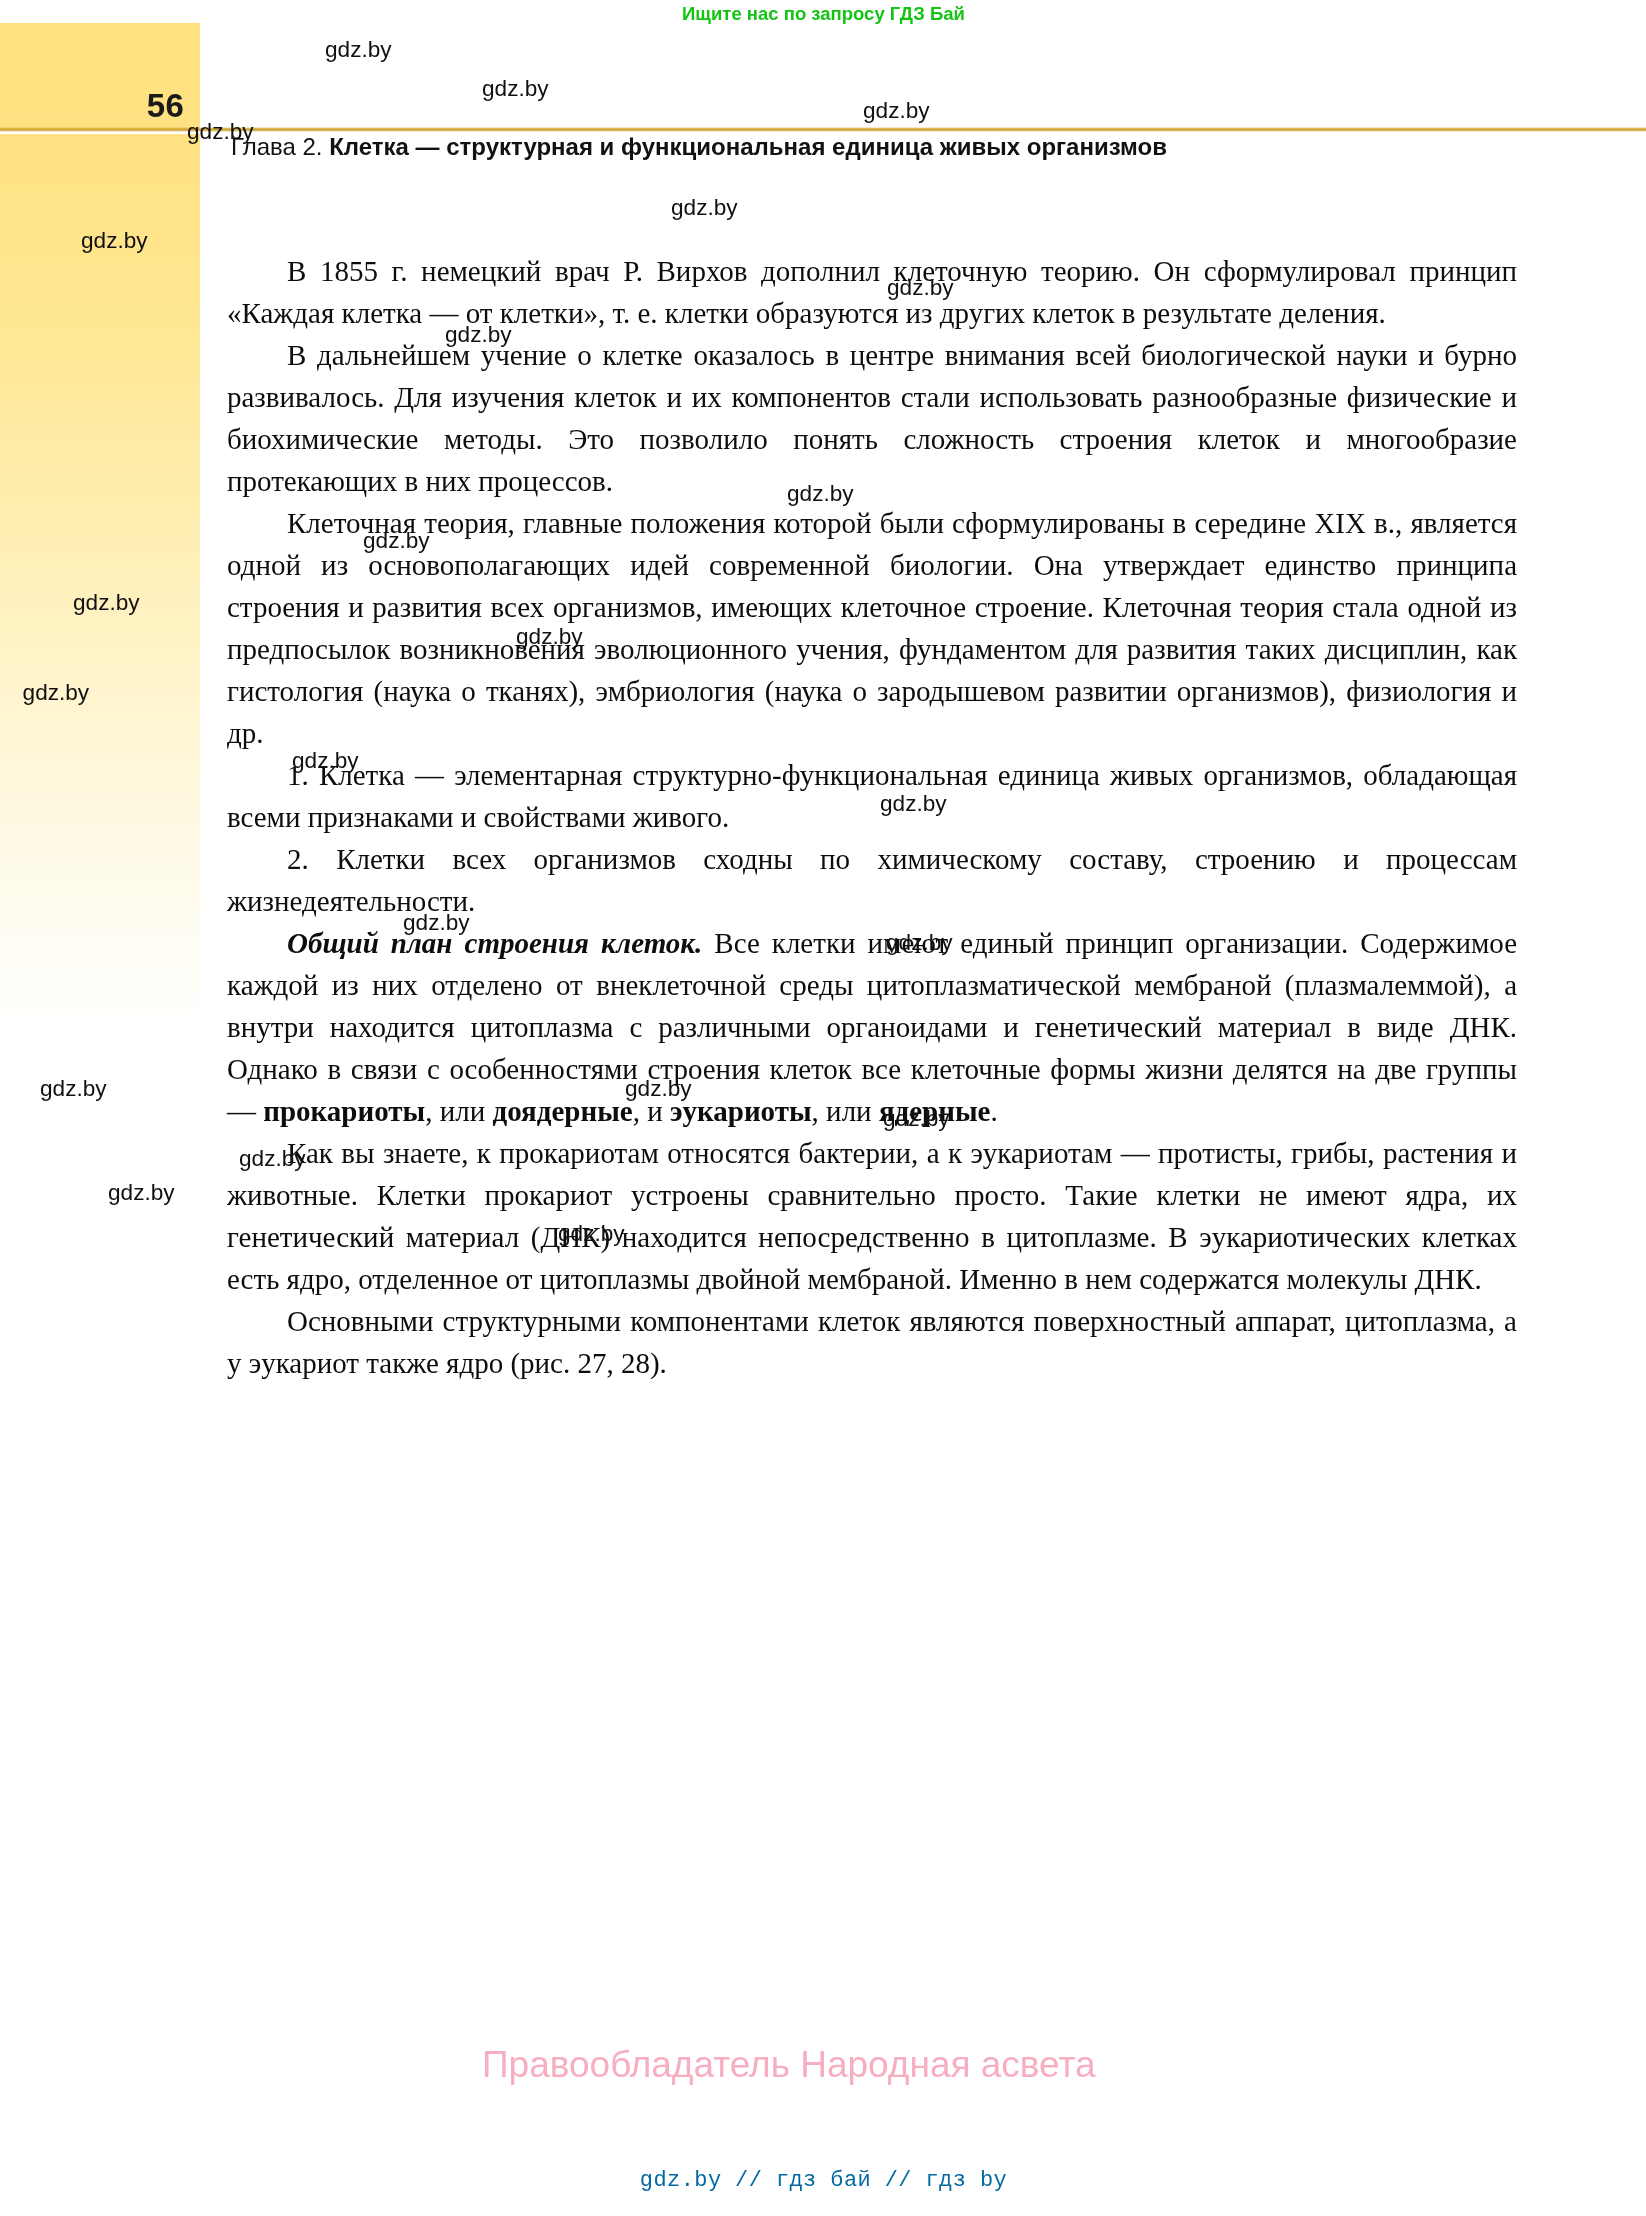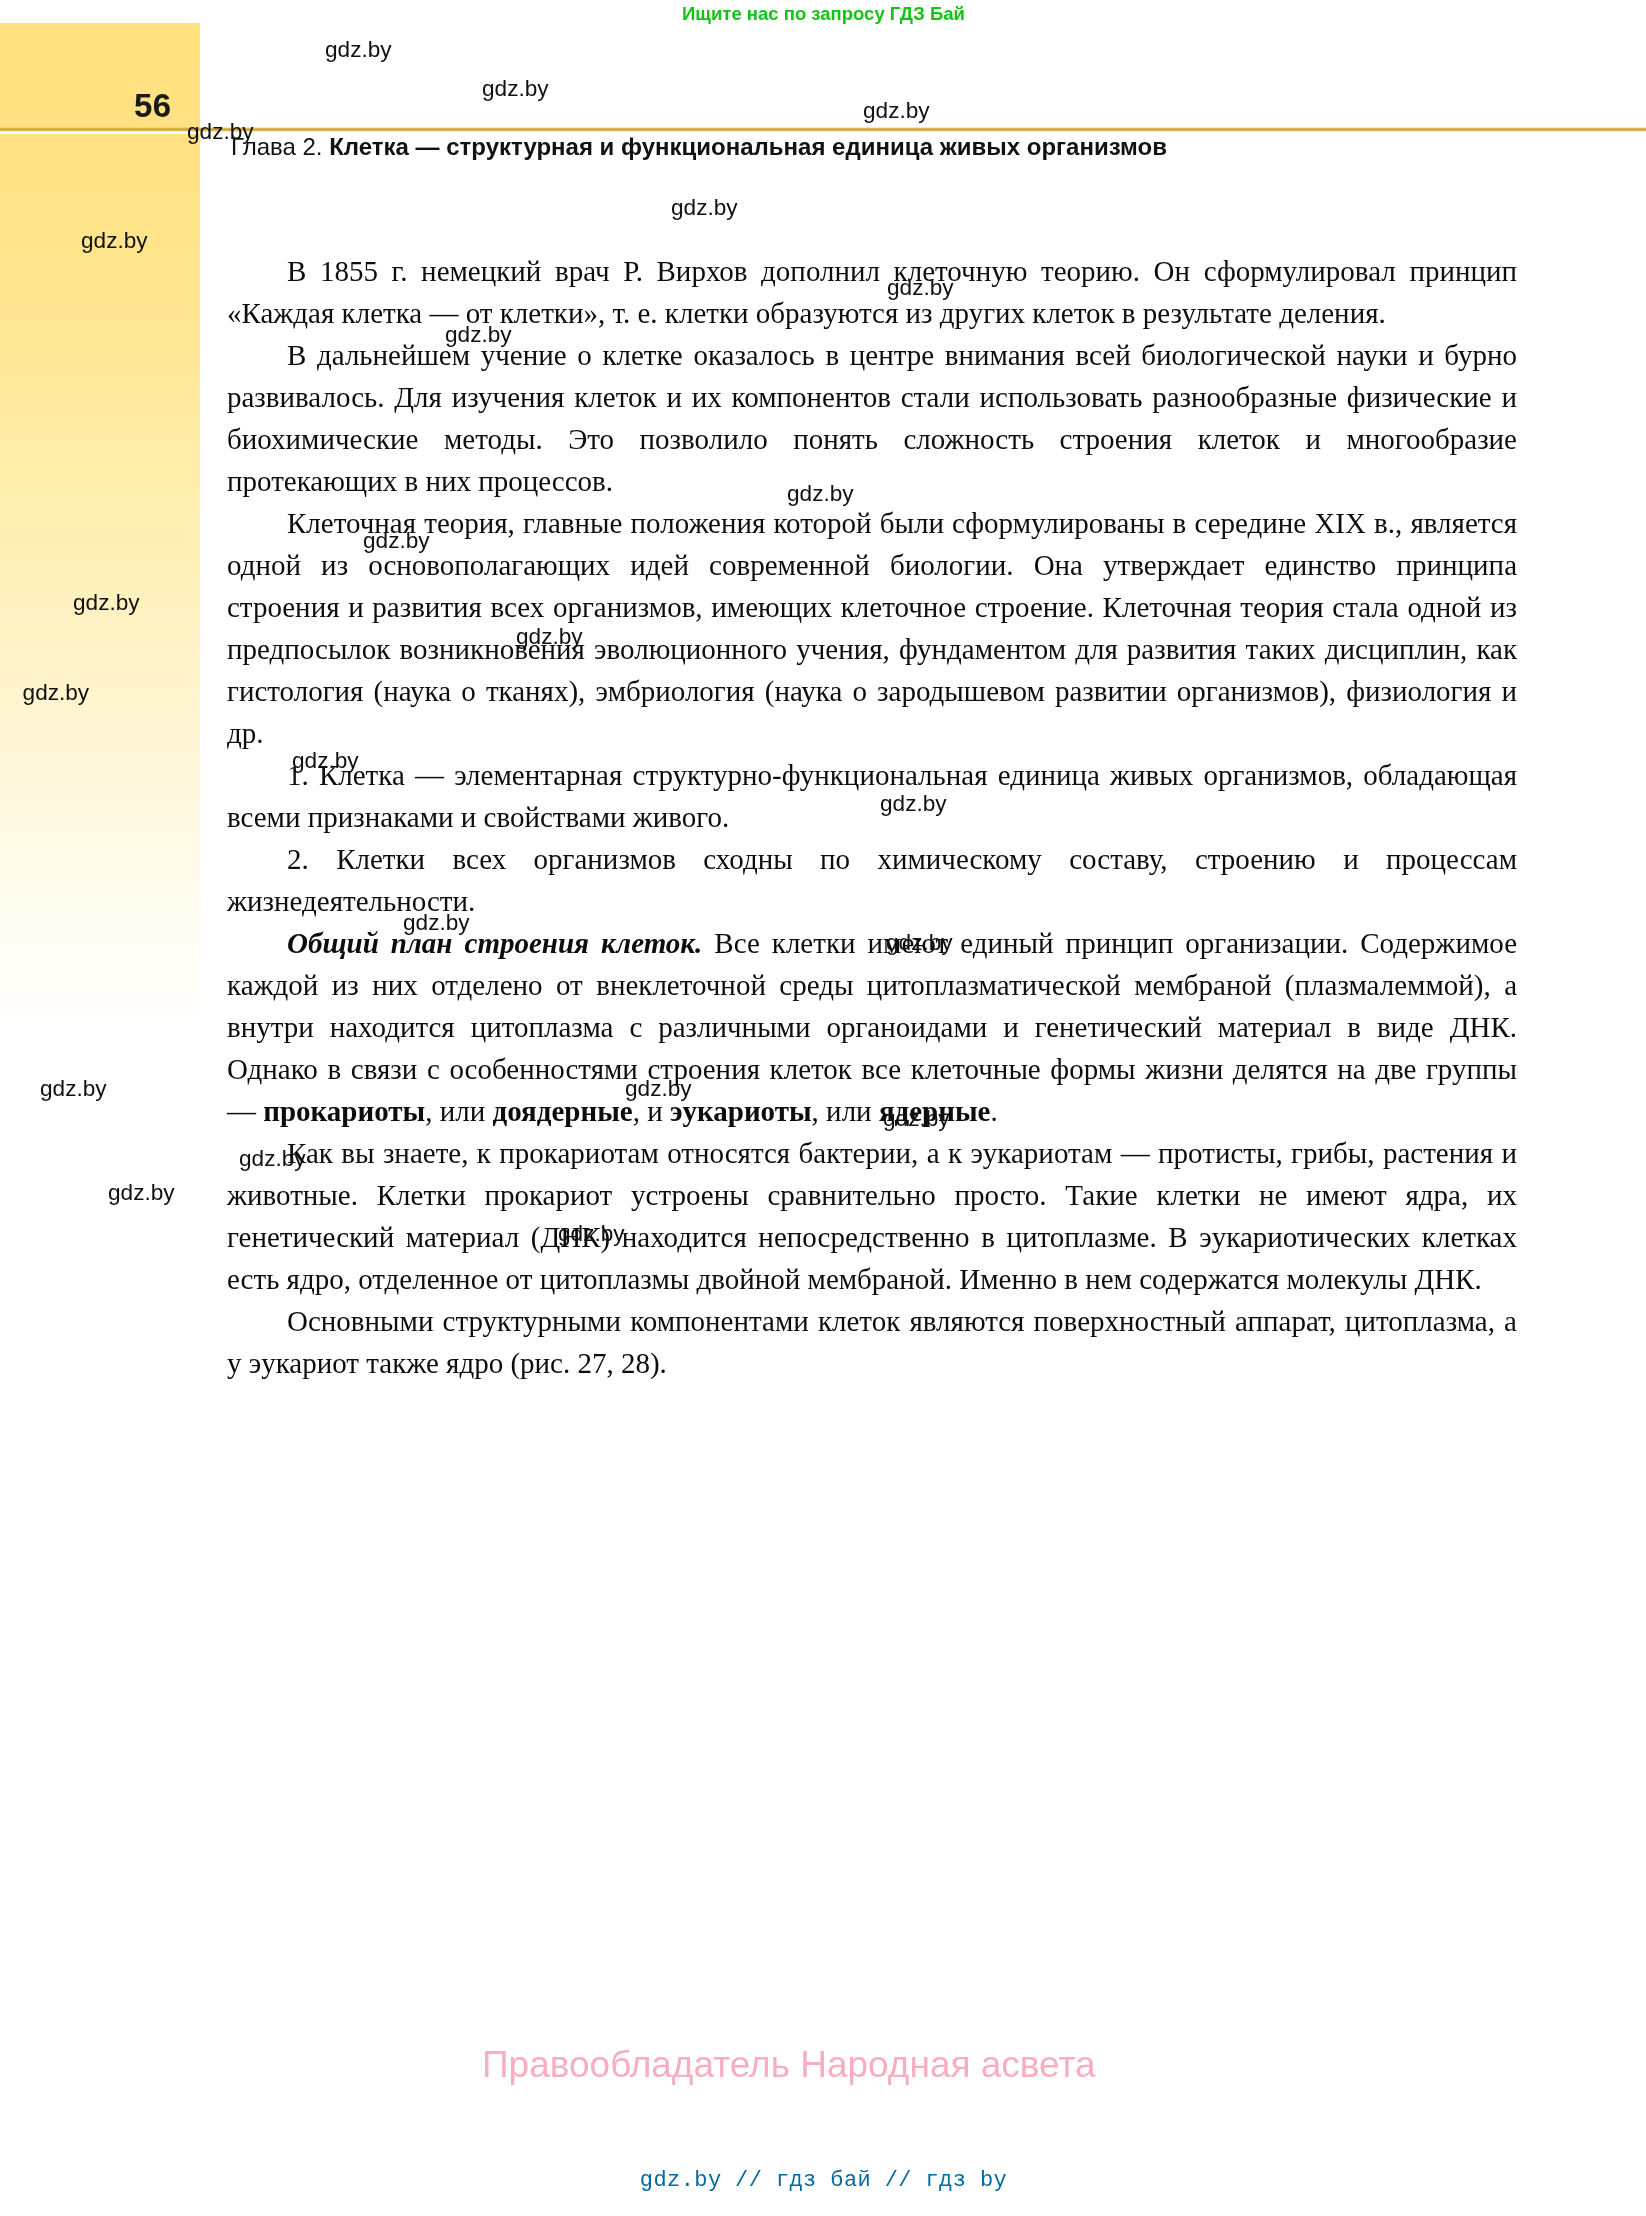--- a/index.html
+++ b/index.html
@@ -60,21 +60,21 @@
                 #c9a030 60%,
                 rgba(201,160,48,0) 100%);
   }
 
   
   .folio {
     position: absolute;
     left: 134px;
     top: 89px;
     width: 63px;
-    text-align: left;
+    text-align: center;
     font-family: "Liberation Sans", sans-serif;
     font-weight: bold;
     font-size: 33px;
     color: #1a1a1a;
     letter-spacing: 0.4px;
     line-height: 1;
   }
   .running-head {
     position: absolute;
     left: 231px;

